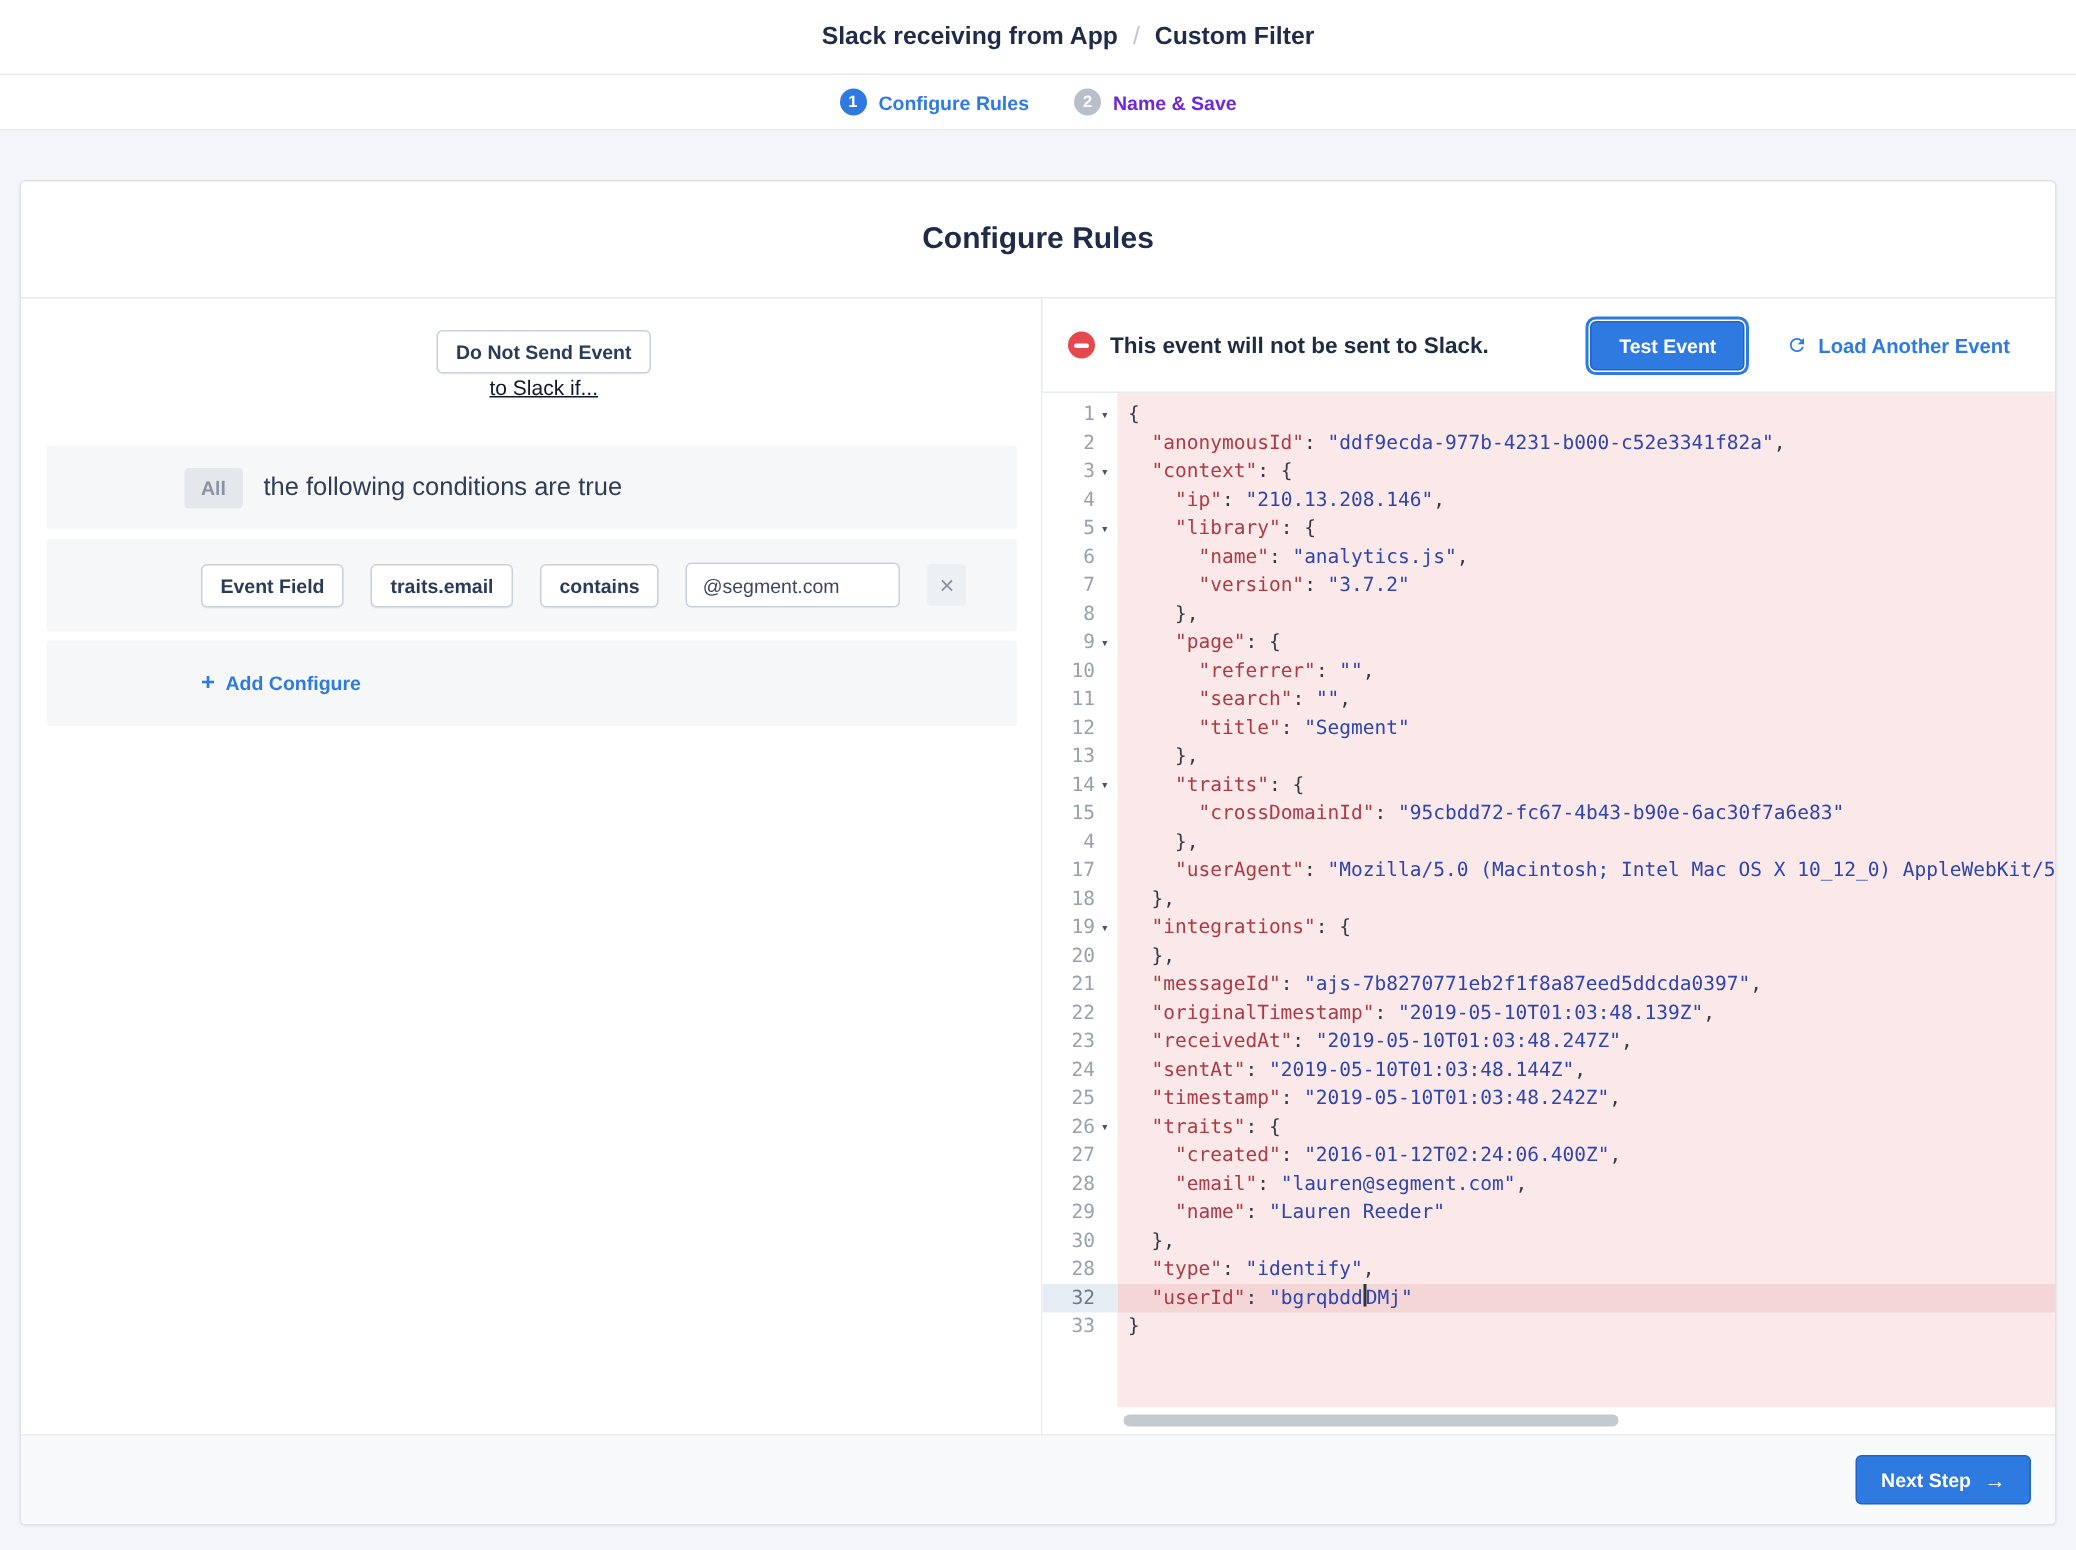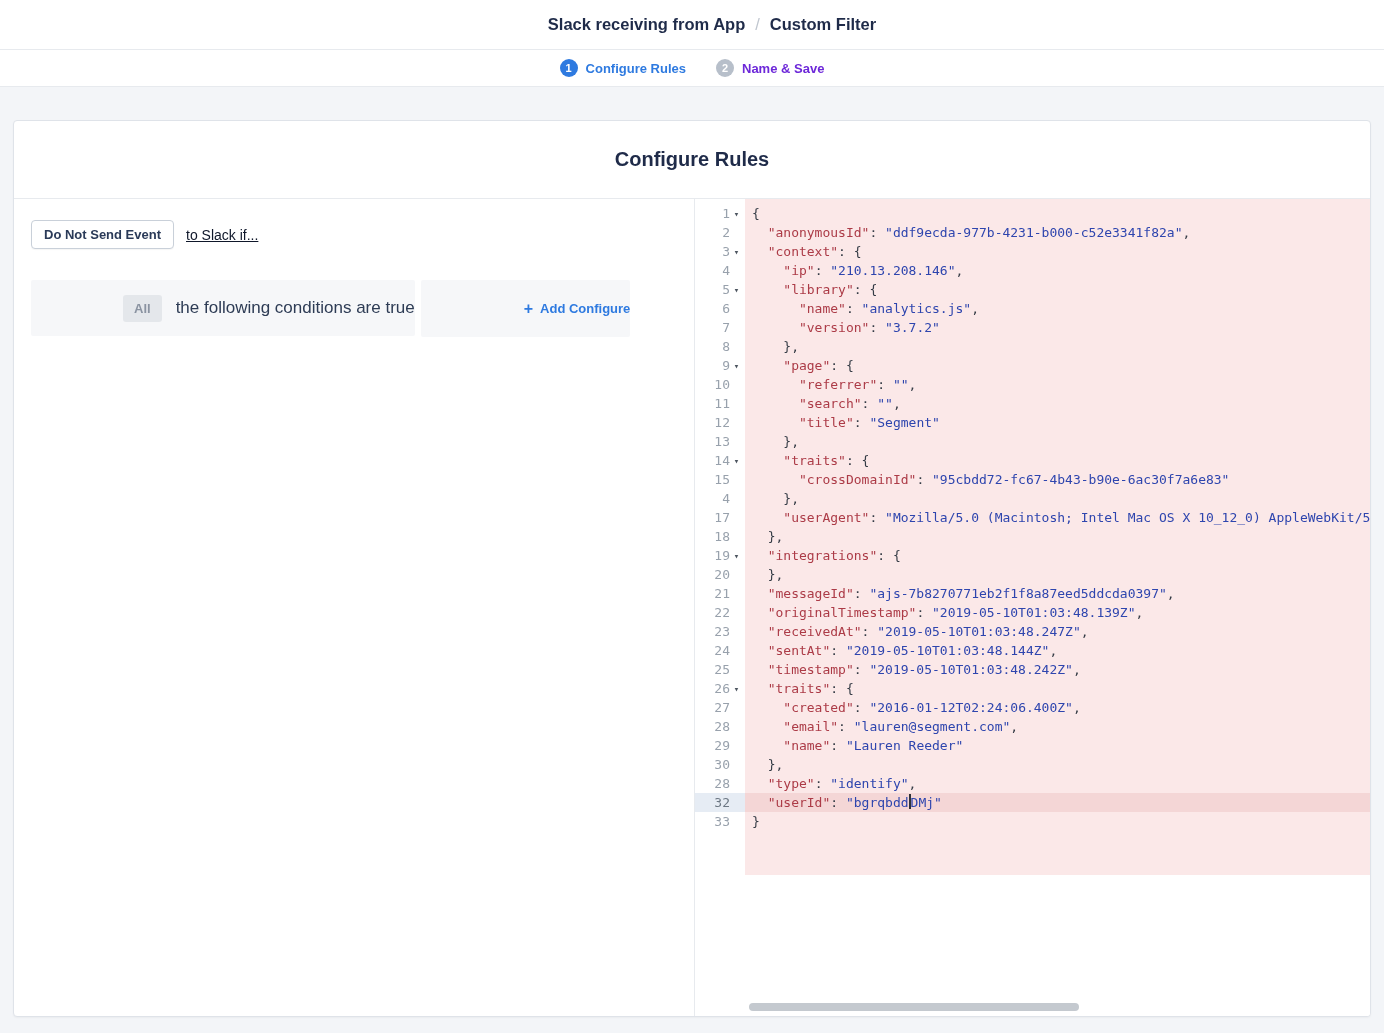--- a/index.html
+++ b/index.html
@@ -36,29 +36,29 @@
     width: 1358px; height: 897px; background: #fff;
     border: 1px solid #dfe3e9; border-radius: 4px;
     box-shadow: 0 1px 2px rgba(0,0,0,0.04);
     display: flex; flex-direction: column; overflow: hidden;
   }
   .card-head { height: 78px; display: flex; align-items: center; justify-content: center; border-bottom: 1px solid #e7eaee; flex: none; }
   .card-title { font-size: 20px; font-weight: 700; color: #1f2b49; }
   .card-body { flex: 1; display: flex; min-height: 0; }
   
   .left-panel { width: 681px; border-right: 1px solid #e7eaee; padding: 21px 0 0 17px; flex: none; }
-  .action-row { display: flex; align-items: center; gap: 12px; margin-bottom: 31px; }
+  .action-row { display: flex; align-items: center; gap: 1px; margin-bottom: 31px; flex-direction: column; }
   .btn-default {
     background: #fff; border: 1px solid #c9d0d9; border-radius: 4px;
     padding: 6px 12px; font-size: 13px; font-weight: 600; color: #2a3a58;
     font-family: "Liberation Sans", sans-serif;
     box-shadow: 0 1px 1px rgba(0,0,0,0.04); cursor: pointer; white-space: nowrap;
   }
   .action-suffix { font-size: 14px; color: #0f172a; text-decoration: underline; }
-  .cond-group { width: 647px; display: flex; flex-direction: row; gap: 6px; }
+  .cond-group { width: 647px; display: flex; flex-direction: column; gap: 6px; }
   .cond-row { background: #f6f7f9; border-radius: 2px; display: flex; align-items: center; }
   .cond-header-row { height: 56px; padding-left: 92px; gap: 14px; }
   .all-badge {
     background: #e4e7eb; color: #8a93a1; font-size: 13px; font-weight: 600;
     padding: 6px 11px; border-radius: 3px; cursor: pointer;
   }
   .cond-desc { font-size: 17px; color: #2e3c55; }
   .cond-condition-row { height: 62px; padding-left: 103px; gap: 18px; }
   .cond-input {
     height: 30px; width: 143px; border: 1px solid #c9d0d9; border-radius: 4px;
@@ -169,31 +169,51 @@
           <button class="btn-default">Do Not Send Event</button>
           <span class="action-suffix">to Slack if...</span>
         </div>
 
         <div class="cond-group">
           <div class="cond-row cond-header-row">
             <span class="all-badge">All</span>
             <span class="cond-desc">the following conditions are true</span>
           </div>
 
+          <div class="cond-row cond-condition-row">
+            <button class="btn-default">Event Field</button>
+            <button class="btn-default">traits.email</button>
+            <button class="btn-default">contains</button>
+            <input class="cond-input" value="@segment.com" style="">
+            <button class="remove-btn">
+              <span>×</span>
+            </button>
+          </div>
 
           <div class="cond-row cond-add-row">
             <a class="add-link">
               <span class="plus">+</span>
               <span>Add Configure</span>
             </a>
           </div>
         </div>
       </div>
 
       <div class="right-panel">
+        <div class="preview-header">
+          <span class="deny-icon"></span>
+          <span class="preview-status">This event will not be sent to Slack.</span>
+          <button class="test-btn">Test Event</button>
+          <a class="load-link">
+            <svg width="14" height="14" viewBox="0 0 24 24" fill="currentColor">
+              <path d="M17.65 6.35C16.2 4.9 14.21 4 12 4c-4.42 0-7.99 3.58-8 8s3.57 8 7.99 8c3.73 0 6.84-2.55 7.73-6h-2.08c-.82 2.33-3.04 4-5.65 4-3.31 0-6-2.69-6-6s2.69-6 6-6c1.66 0 3.14.69 4.22 1.78L13 11h7V4l-2.35 2.35z"></path>
+            </svg>
+            <span>Load Another Event</span>
+          </a>
+        </div>
 
         <div class="editor">
           <div class="gutter">
               <div class="g-line">
                 <span class="num">1</span>
                 <span class="fold">▾</span>
               </div>
               <div class="g-line">
                 <span class="num">2</span>
                 <span class="fold"></span>
@@ -356,15 +376,21 @@
               <div class="c-line"><span class="tok-p">  },</span></div>
               <div class="c-line"><span class="tok-p">  </span><span class="tok-k">"type"</span><span class="tok-p">: </span><span class="tok-v">"identify"</span><span class="tok-p">,</span></div>
               <div class="c-line active"><span class="tok-p">  </span><span class="tok-k">"userId"</span><span class="tok-p">: </span><span class="tok-v">"bgrqbdd</span><span class="tok-cursor"></span><span class="tok-v">DMj"</span></div>
               <div class="c-line"><span class="tok-p">}</span></div>
             </div>
           <div class="hscroll-thumb"></div>
         </div>
       </div>
     </div>
 
+    <div class="card-footer">
+      <button class="next-btn">
+        <span>Next Step</span>
+        <span class="arrow">→</span>
+      </button>
+    </div>
 
   </div>
 </div>
 
 </body></html>

